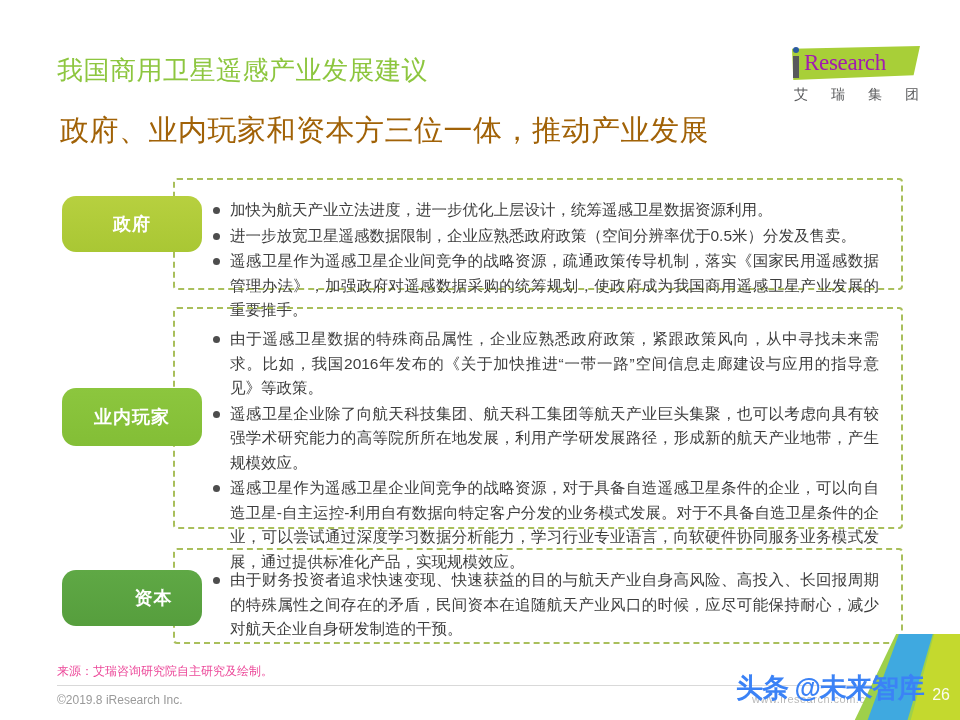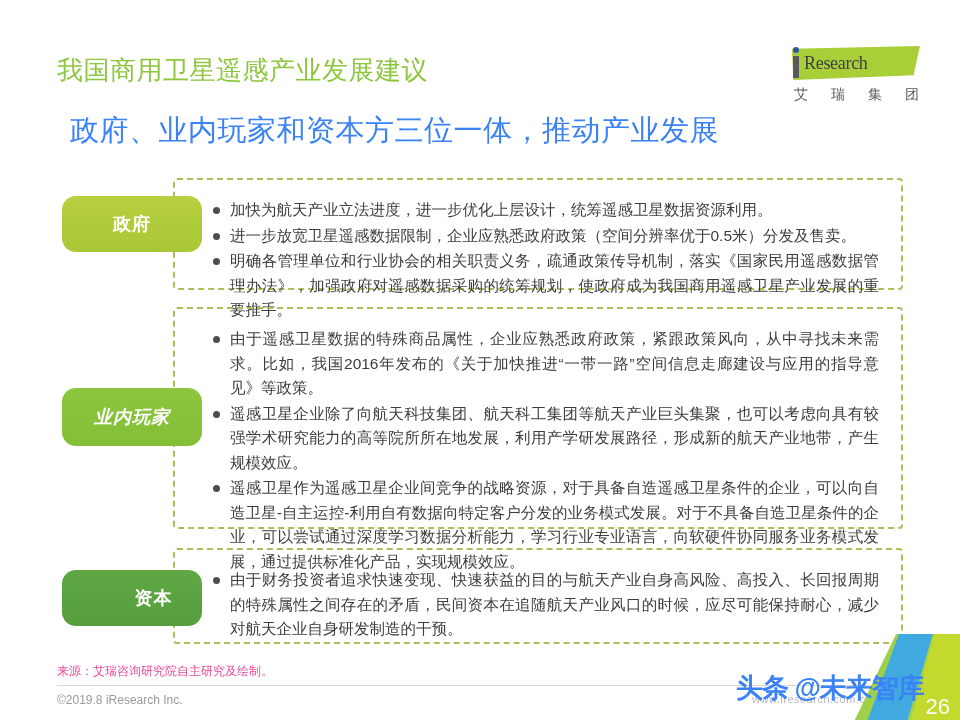--- a/index.html
+++ b/index.html
@@ -24,25 +24,25 @@
     left: 57px;
     top: 48px;
     font-size: 26px;
     line-height: 44px;
     color: #8DC63F;
     letter-spacing: 0.5px;
     white-space: nowrap;
   }
   .subtitle {
     position: absolute;
-    left: 70px;
+    left: 60px;
     top: 110px;
     font-size: 29px;
     line-height: 40px;
-    color: #3b82f6;
+    color: #a16207;
     letter-spacing: 0.5px;
     white-space: nowrap;
   }
 
   
   .logo {
     position: absolute;
     right: 38px;
     top: 44px;
     width: 152px;
@@ -76,23 +76,23 @@
     left: 23px;
     top: 12px;
     width: 6px;
     height: 22px;
     background: #58595b;
   }
   .logo-word {
     position: absolute;
     left: 34px;
     top: 4px;
-    font-size: 18px;
+    font-size: 23px;
     line-height: 30px;
-    color: #404040;
+    color: #a21caf;
     font-family: "Liberation Serif", "DejaVu Serif", serif;
     letter-spacing: -0.3px;
   }
   .logo-cn {
     position: absolute;
     left: 24px;
     top: 42px;
     width: 126px;
     display: flex;
     justify-content: space-between;
@@ -235,22 +235,22 @@
     right: -10px;
     bottom: -10px;
     width: 62px;
     height: 100px;
     background: #C4D92E;
     clip-path: polygon(44% 0%, 100% 0%, 100% 100%, 0% 100%);
   }
   .page-num {
     position: absolute;
     right: 10px;
-    bottom: 0;
-    font-size: 22px;
+    bottom: 16px;
+    font-size: 16px;
     color: #ffffff;
     z-index: 7;
     opacity: 0.92;
   }
 </style>
 </head>
 <body>
 
 <div class="slide">
 
@@ -273,26 +273,26 @@
   </div>
 
   <div class="pill pill-1" style="top:196px; height:56px;">
     <span>政府</span>
   </div>
   <div class="block" style="top:178px; width:730px; height:112px;">
     <div class="block-inner">
       <ul class="bullets">
         <li>加快为航天产业立法进度，进一步优化上层设计，统筹遥感卫星数据资源利用。</li>
         <li>进一步放宽卫星遥感数据限制，企业应熟悉政府政策（空间分辨率优于0.5米）分发及售卖。</li>
-        <li>明确各管理单位和行业协会的相关职责义务，疏通政策传导机制，落实《国家民用遥感数据管理办法》，加强政府对遥感数据采购的统筹规划，使政府成为我国商用遥感卫星产业发展的重要推手。</li>
+        <li>遥感卫星作为遥感卫星企业间竞争的战略资源，疏通政策传导机制，落实《国家民用遥感数据管理办法》，加强政府对遥感数据采购的统筹规划，使政府成为我国商用遥感卫星产业发展的重要推手。</li>
       </ul>
     </div>
   </div>
 
-  <div class="pill pill-2" style="top:388px; height:58px;font-style:italic;">
+  <div class="pill pill-2" style="top:388px; height:58px;">
     <span>业内玩家</span>
   </div>
   <div class="block" style="top:307px; width:730px; height:222px;">
     <div class="block-inner">
       <ul class="bullets">
         <li>由于遥感卫星数据的特殊商品属性，企业应熟悉政府政策，紧跟政策风向，从中寻找未来需求。比如，我国2016年发布的《关于加快推进“一带一路”空间信息走廊建设与应用的指导意见》等政策。</li>
         <li>遥感卫星企业除了向航天科技集团、航天科工集团等航天产业巨头集聚，也可以考虑向具有较强学术研究能力的高等院所所在地发展，利用产学研发展路径，形成新的航天产业地带，产生规模效应。</li>
         <li>遥感卫星作为遥感卫星企业间竞争的战略资源，对于具备自造遥感卫星条件的企业，可以向自造卫星-自主运控-利用自有数据向特定客户分发的业务模式发展。对于不具备自造卫星条件的企业，可以尝试通过深度学习数据分析能力，学习行业专业语言，向软硬件协同服务业务模式发展，通过提供标准化产品，实现规模效应。</li>
       </ul>
     </div>

